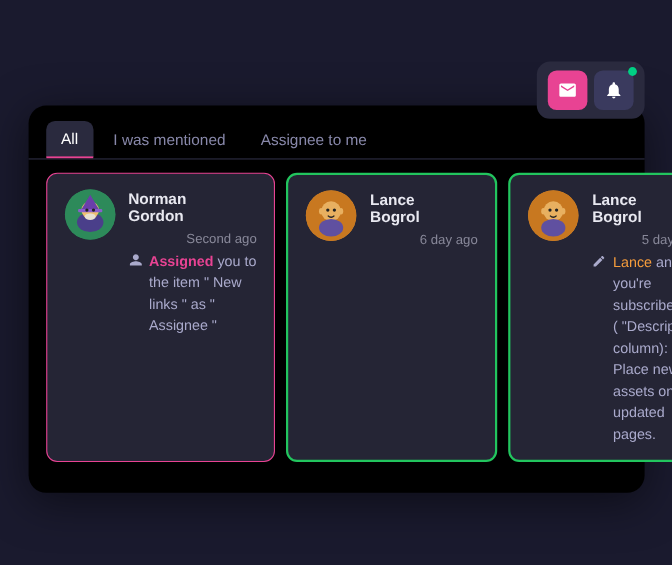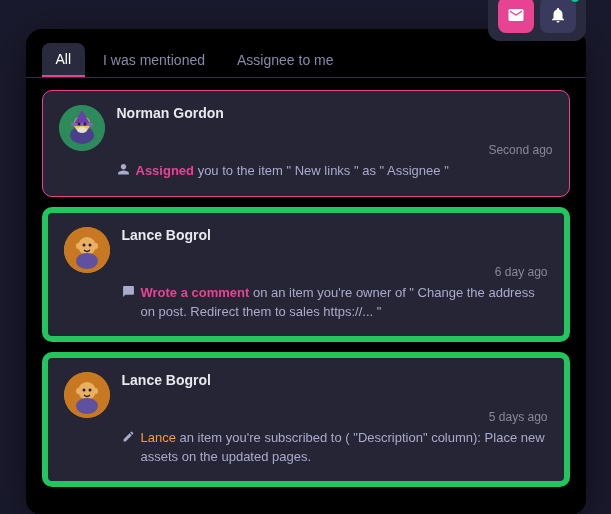--- a/index.html
+++ b/index.html
@@ -90,31 +90,30 @@
       background: #2a2a3e;
       color: #ffffff;
       border-bottom: 2px solid #e84393;
       border-radius: 8px 8px 0 0;
     }
 
     
     .notifications {
       padding: 12px 16px;
       display: flex;
-      flex-direction: column;
       gap: 10px;
     }
 
     .notif-card {
       background: #252535;
       border-radius: 10px;
       padding: 14px 16px;
       display: flex;
       gap: 12px;
-      border: 6px solid #22c55e;
+      border: 2px solid #22c55e;
     }
 
     .notif-card.highlighted {
       border: 1px solid #e84393;
     }
 
     .avatar {
       width: 46px;
       height: 46px;
       border-radius: 50%;
@@ -244,30 +243,20 @@
 
           <ellipse cx="14" cy="19" rx="2" ry="3" fill="#e8b060"></ellipse>
           <ellipse cx="32" cy="19" rx="2" ry="3" fill="#e8b060"></ellipse>
         </svg>
       </div>
       <div class="notif-body">
         <div class="notif-header">
           <span class="notif-name">Lance Bogrol</span>
           <span class="notif-time">6 day ago</span>
         </div>
-        <div class="notif-text">
-          <span>
-            <svg width="13" height="13" viewBox="0 0 24 24" fill="#aaaacc" style="margin-top:2px">
-                <path d="M20 2H4c-1.1 0-2 .9-2 2v18l4-4h14c1.1 0 2-.9 2-2V4c0-1.1-.9-2-2-2z"></path>
-              </svg>
-          </span>
-          <span>
-            <span class="highlight-red">Wrote a comment</span><span> on an item you're owner of " Change the address on post. Redirect them to sales https://... "</span>
-          </span>
-        </div>
       </div>
     </div>
 
     <div class="notif-card">
       <div class="avatar orange">
         <svg width="46" height="46" viewBox="0 0 46 46" xmlns="http://www.w3.org/2000/svg">
           <circle cx="23" cy="23" r="23" fill="#c87820"></circle>
 
           <circle cx="23" cy="19" r="9" fill="#e8b060"></circle>
 

